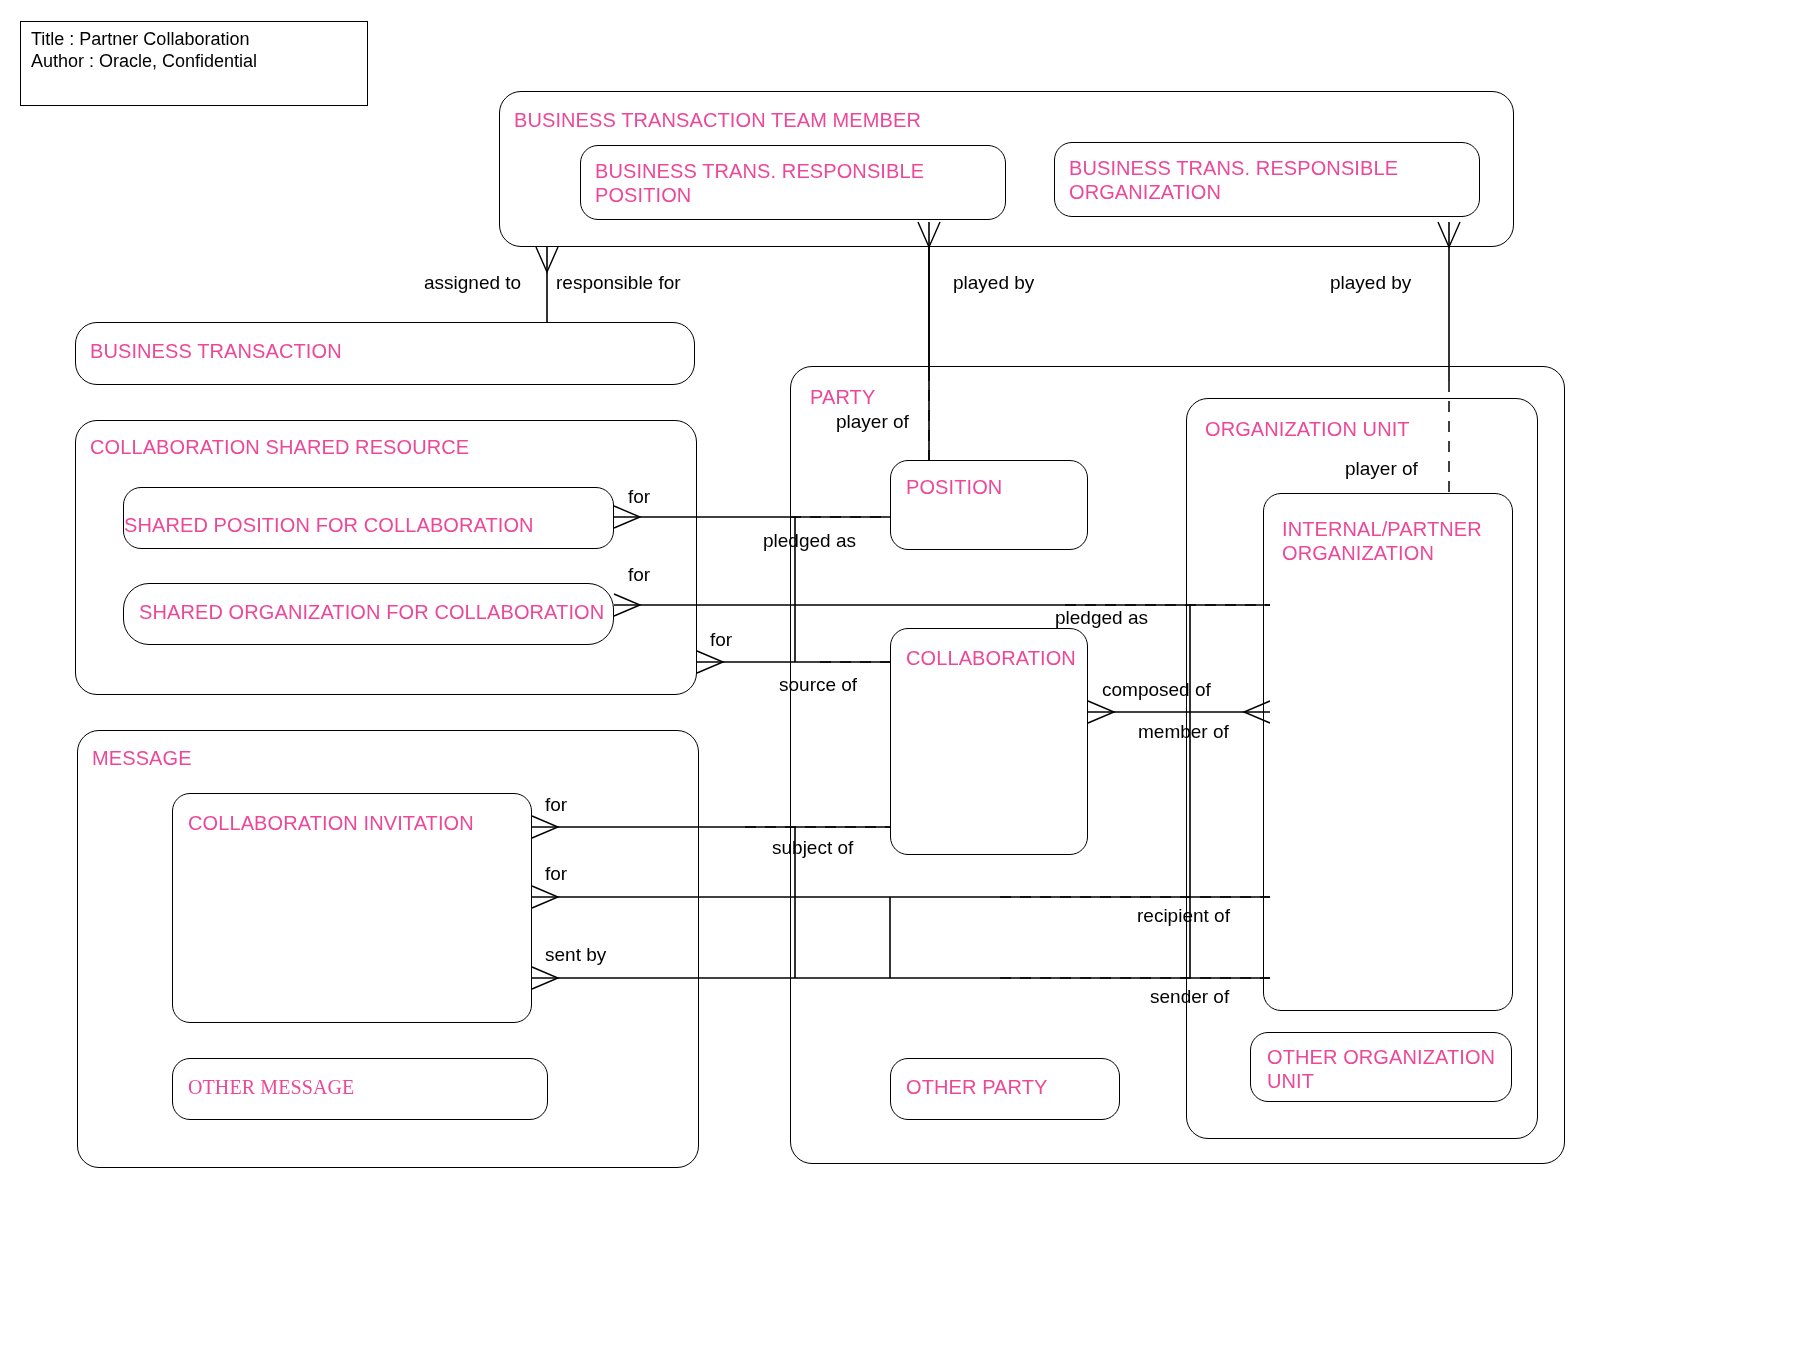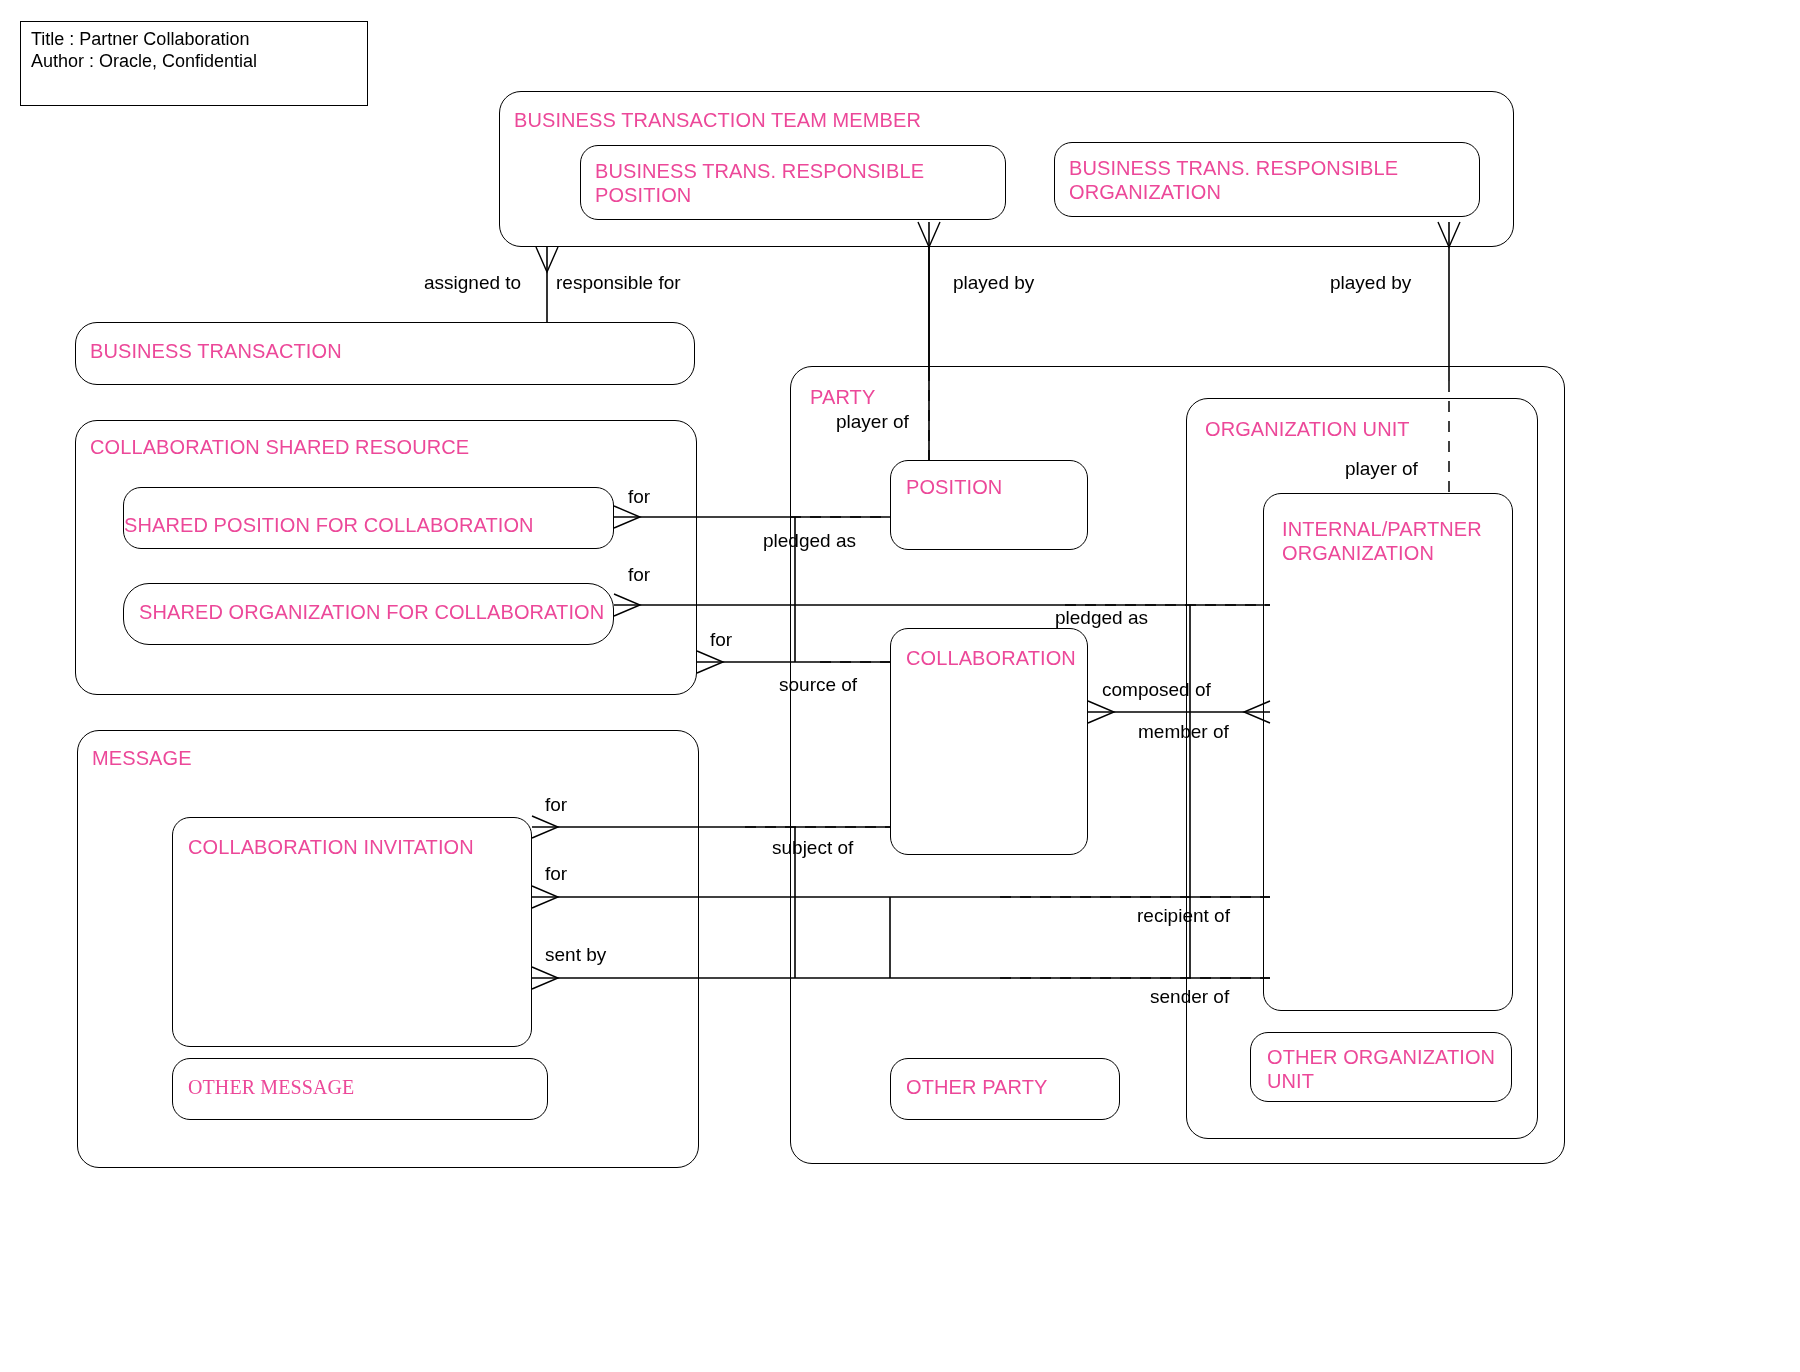--- a/index.html
+++ b/index.html
@@ -151,21 +151,21 @@
   <div class="ent" style="left:123px; top:487px; width:491px; height:62px; border-radius:18px;">
     <span class="ent-label" style="left:0; top:16px;margin-top:9px;">SHARED POSITION FOR COLLABORATION</span>
   </div>
   <div class="ent" style="left:123px; top:583px; width:491px; height:62px; border-radius:26px;">
     <span class="ent-label" style="left:15px; top:16px;">SHARED ORGANIZATION FOR COLLABORATION</span>
   </div>
 
   <div class="ent" style="left:77px; top:730px; width:622px; height:438px;">
     <span class="ent-label" style="left:14px; top:15px;">MESSAGE</span>
   </div>
-  <div class="ent" style="left:172px; top:793px; width:360px; height:230px; border-radius:18px;margin-top:24px;">
+  <div class="ent" style="left:172px; top:793px; width:360px; height:230px; border-radius:18px;">
     <span class="ent-label" style="left:15px; top:17px;">COLLABORATION INVITATION</span>
   </div>
   <div class="ent" style="left:172px; top:1058px; width:376px; height:62px; border-radius:18px;font-family:Liberation Serif, serif;">
     <span class="ent-label" style="left:15px; top:16px;">OTHER MESSAGE</span>
   </div>
 
   <div class="ent" style="left:790px; top:366px; width:775px; height:798px;">
     <span class="ent-label" style="left:19px; top:18px;">PARTY</span>
   </div>
   <div class="ent" style="left:890px; top:460px; width:198px; height:90px; border-radius:18px;">

